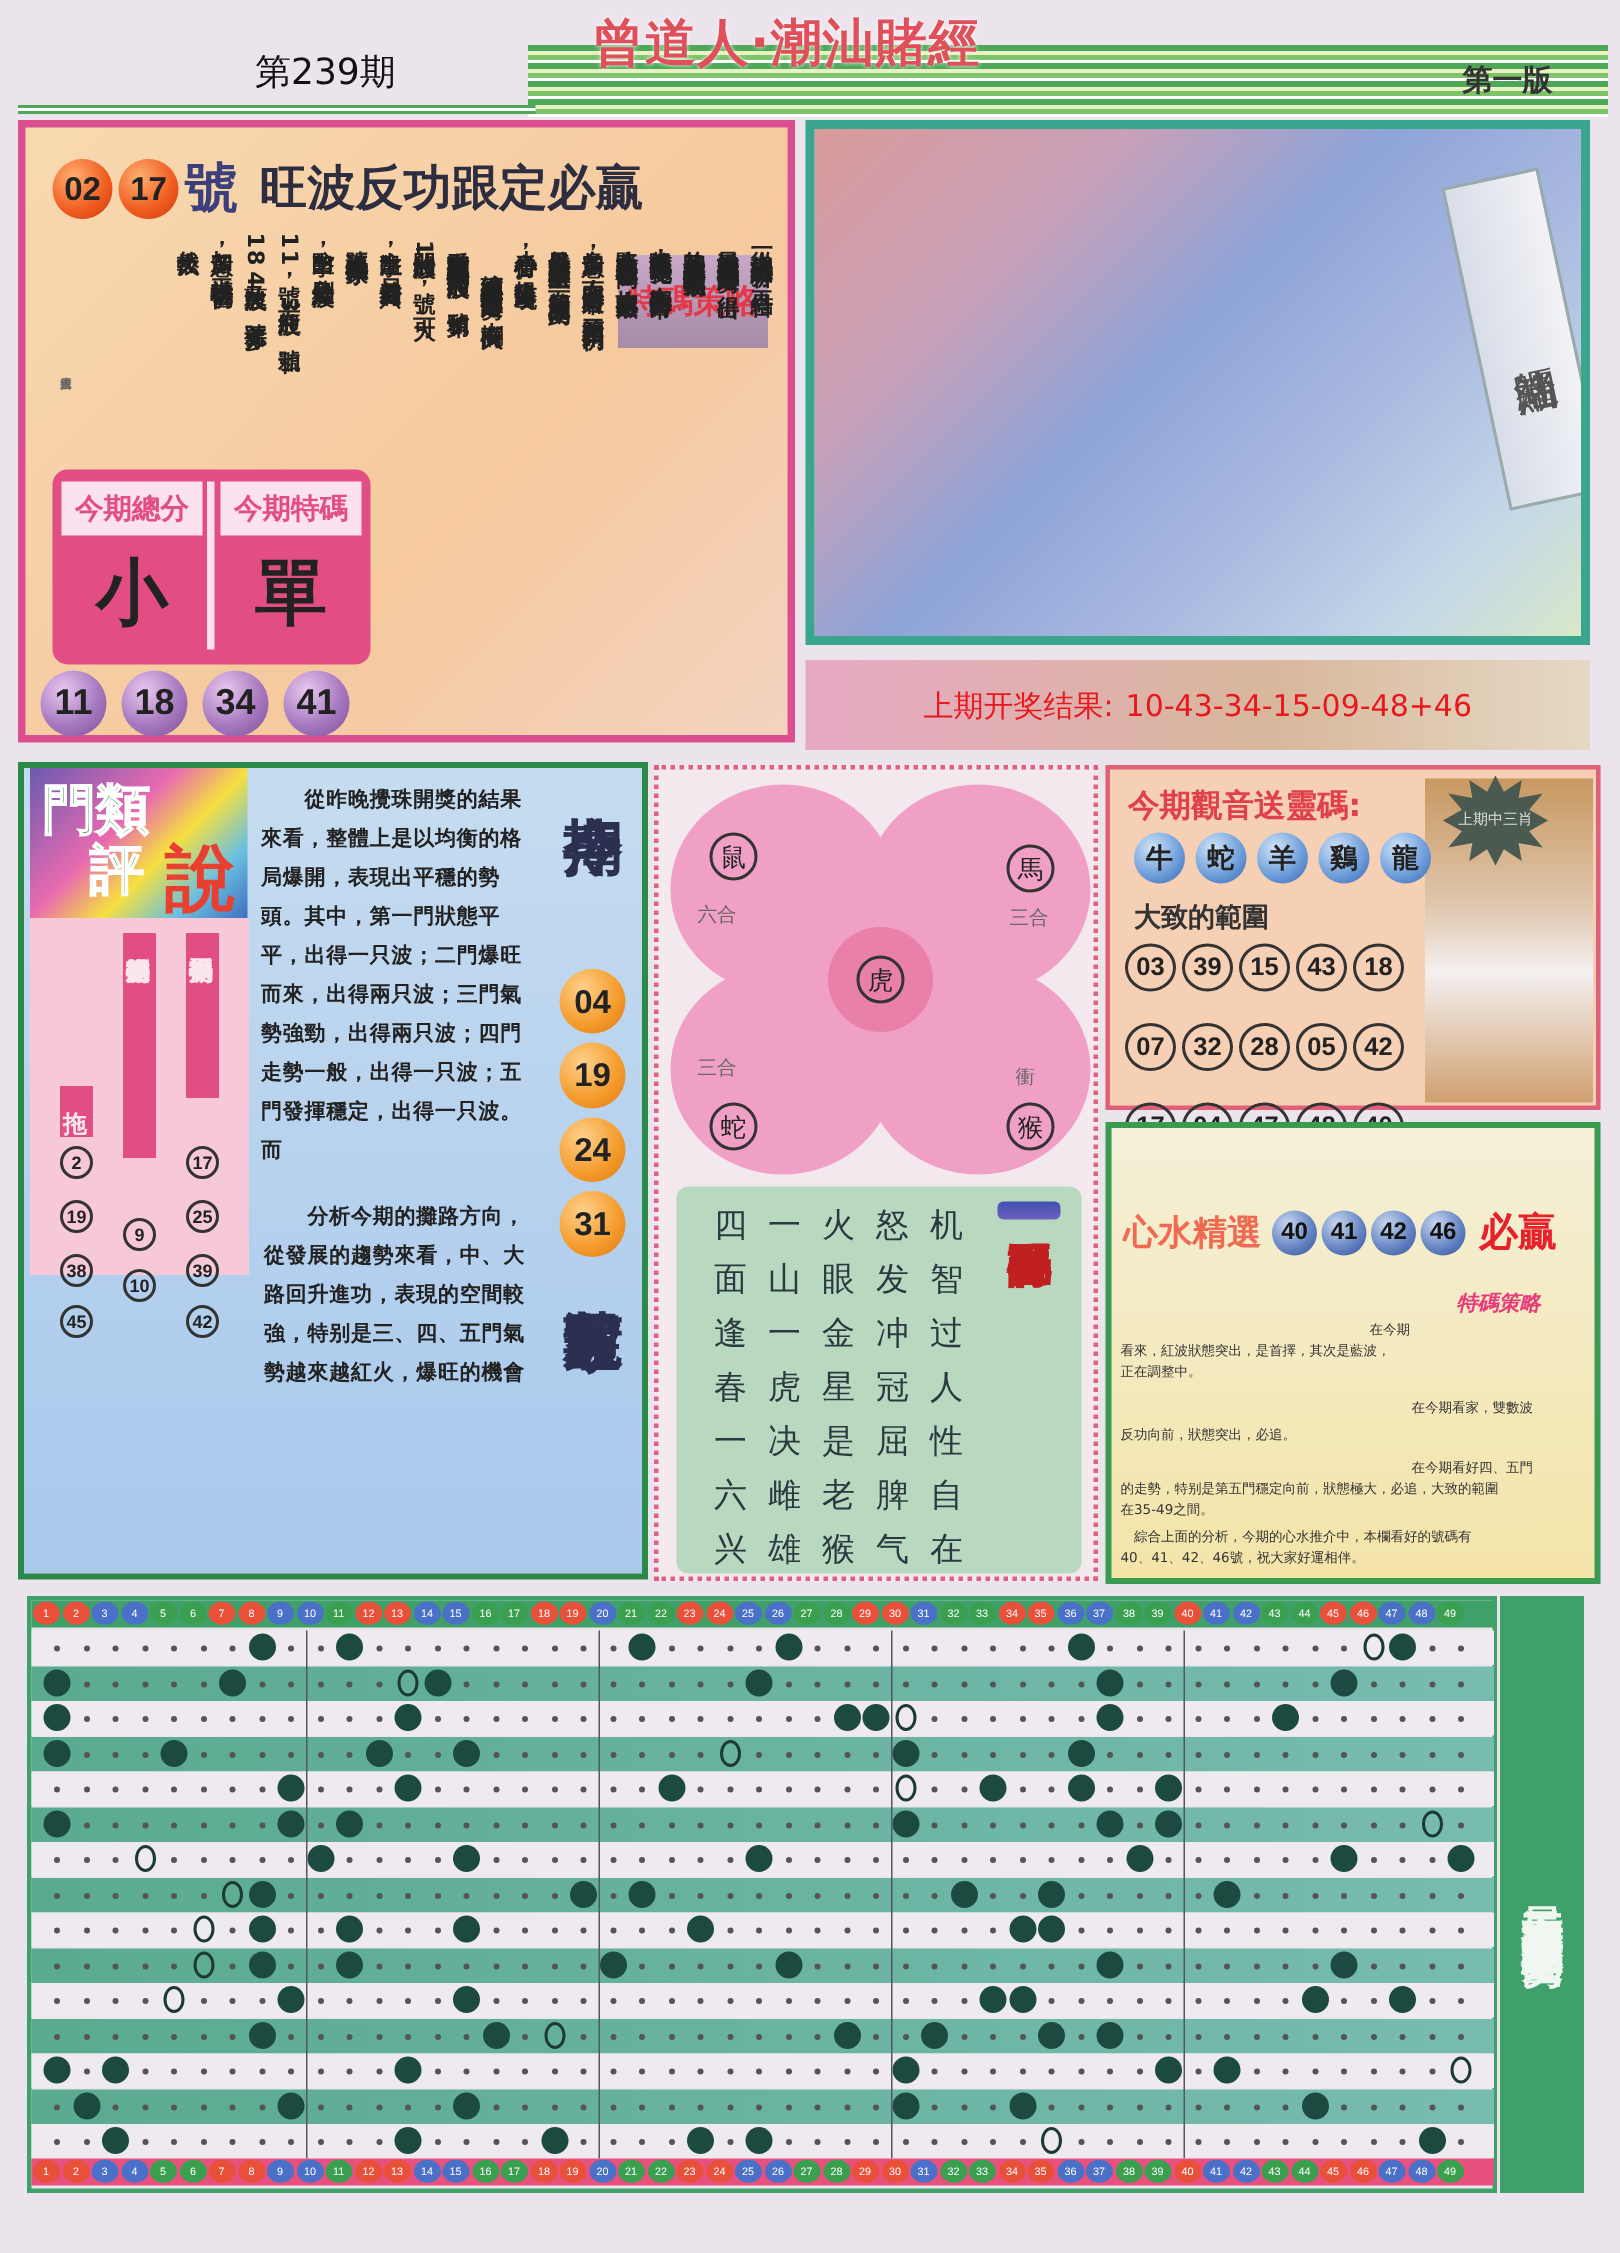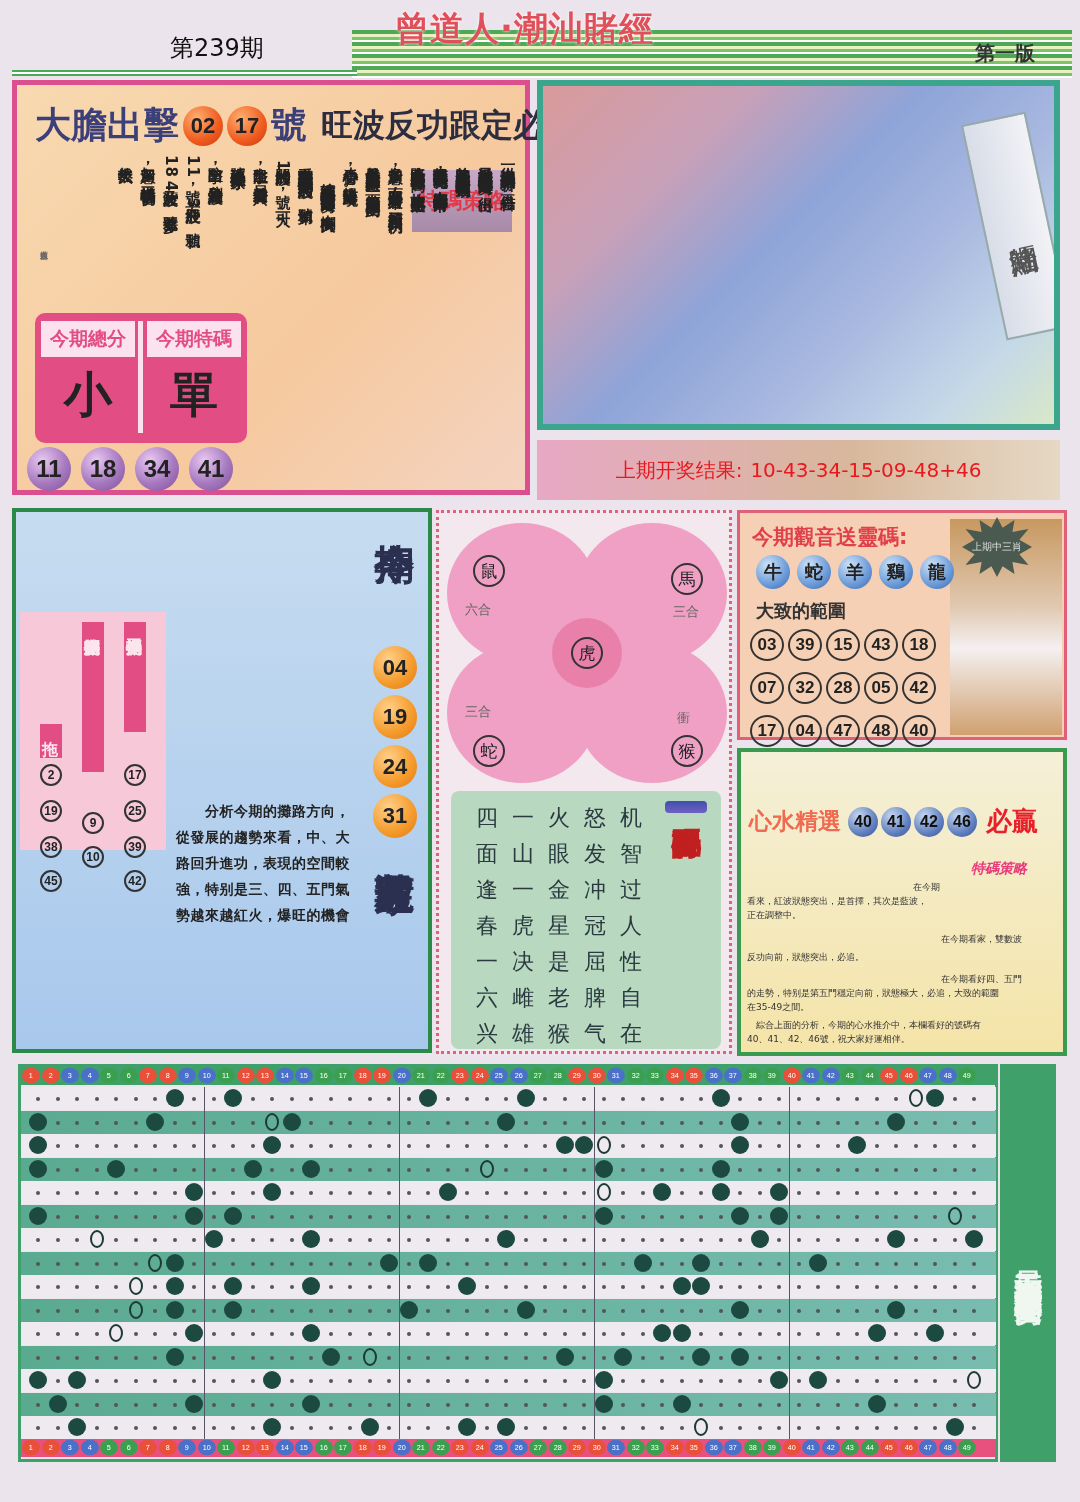--- a/index.html
+++ b/index.html
@@ -54,21 +54,21 @@
 .poem{left:12px;top:278px;width:270px;height:258px;background:#b8d8c0;border-radius:8px}
 .poemgrid{position:absolute;left:18px;top:12px;display:grid;grid-template-columns:repeat(5,36px);row-gap:6px}
 .poemgrid span{font-size:22px;color:#2a3a40;line-height:30px;text-align:center}
 .poemtitle{position:absolute;right:14px;top:10px;writing-mode:vertical-rl;font-size:28px;font-weight:bold;color:#f0a030;-webkit-text-stroke:1px #c02020;background:linear-gradient(180deg,#4050b0,#7060c0);padding:6px 2px;border-radius:4px}
 
 .box4{left:737px;top:510px;width:330px;height:230px;border:3px solid #e0607a;background:#f6d0b4}
 .box4 .title{position:absolute;left:12px;top:10px;font-size:21px;font-weight:bold;color:#e0404a}
 .zball{width:34px;height:34px;border-radius:50%;background:radial-gradient(circle at 35% 30%,#d0e4f8,#6a9ad8 60%,#3a66b0);font-size:18px;font-weight:bold;color:#222;display:flex;align-items:center;justify-content:center}
 .zrow{position:absolute;left:16px;top:42px;display:flex;gap:7px}
 .box4 .sub{position:absolute;left:16px;top:86px;font-size:18px;font-weight:bold;color:#333}
-.numgrid{position:absolute;left:10px;top:116px;display:grid;grid-template-columns:repeat(5,34px);gap:11px 4px}
+.numgrid{position:absolute;left:10px;top:116px;display:grid;grid-template-columns:repeat(5,34px);gap:21px 4px}
 .numgrid span{width:34px;height:32px;border-radius:50%;border:2px solid #333;font-size:17px;font-weight:bold;display:flex;align-items:center;justify-content:center;font-family:"Liberation Sans",sans-serif}
 .guanyin{position:absolute;left:210px;top:6px;width:112px;height:216px;background:linear-gradient(180deg,#c89860,#e0c8b0 40%,#f4f0f0 60%,#d0a070)}
 .burst{position:absolute;left:222px;top:4px;width:70px;height:60px;background:#4a5a50;clip-path:polygon(50% 0,58% 18%,75% 5%,72% 25%,95% 20%,82% 38%,100% 50%,82% 62%,95% 80%,72% 75%,75% 95%,58% 82%,50% 100%,42% 82%,25% 95%,28% 75%,5% 80%,18% 62%,0 50%,18% 38%,5% 20%,28% 25%,25% 5%,42% 18%);color:#ddd;font-size:10px;display:flex;align-items:center;justify-content:center;text-align:center;line-height:12px}
 .box5{left:737px;top:748px;width:330px;height:308px;border:4px solid #3a9a50;background:linear-gradient(180deg,#f4f0d8,#f4e4a8)}
 .box5 .t1{position:absolute;left:8px;top:10px;font-size:24px;font-weight:bold;color:#222;letter-spacing:3px;white-space:nowrap}
 .box5 .t2{position:absolute;left:8px;top:52px;display:flex;align-items:center;gap:3px}
 .box5 .t2 .a{font-size:23px;font-weight:bold;color:#ef6a50;margin-right:4px}
 .box5 .t2 .b{font-size:26px;font-weight:bold;color:#e8202a;margin-left:6px}
 .bball{width:30px;height:30px;border-radius:50%;background:radial-gradient(circle at 35% 30%,#c8d8f0,#6080c0 60%,#3a5096);font-size:16px;font-weight:bold;color:#111;display:flex;align-items:center;justify-content:center;font-family:"Liberation Sans",sans-serif}
 .tmc{position:absolute;left:230px;top:108px;width:85px;height:26px;font-size:14px;font-weight:bold;color:#e83a7a;font-style:italic}
@@ -88,21 +88,20 @@
 <body>
 
 <div class="abs stripes"></div>
 <div class="abs stripe-left"></div>
 <div class="abs issue">第239期</div>
 <div class="abs mast-title">曾道人·潮汕賭經</div>
 <div class="abs edition">第一版</div>
 
 <div class="abs box1">
   <div class="abs headline">
-    <span>大膽出擊</span>
     <span class="ball-or">02</span>
     <span class="ball-or">17</span>
     <span>號</span>
     <span class="rest">旺波反功跟定必贏</span>
   </div>
   <div class="abs xinshui">特碼策略</div>
   <div class="abs vcols">
     <div class="vcol">從上一期的攪珠結果分析，再結合</div>
     <div class="vcol">最近幾期的各路號碼的攤路走勢，得出</div>
     <div class="vcol">的路子是以大細路方向的表現較爲強勁，</div>
@@ -140,35 +139,41 @@
 
 <div class="abs hero">
   <div class="abs scroll">潮汕賭經</div>
 </div>
 <div class="abs lastresult">
   <span>上期开奖结果:</span>
   <span style="margin-left:8px">10-43-34-15-09-48+46</span>
 </div>
 
 <div class="abs box2">
+  <div class="abs leipanel">
+    <span class="t1">門類</span>
+    <span class="t2">評</span>
+    <span class="t3">說</span>
+  </div>
   <div class="abs pinkzone">
     <div class="vlabel" style="left:20px;top:112px;height:34px">拖</div>
     <div class="vlabel" style="left:62px;top:10px;height:150px">今期提供連碼雙膽</div>
     <div class="vlabel" style="left:104px;top:10px;height:110px">今期提供平碼</div>
     <span class="circ" style="left:20px;top:152px">2</span>
     <span class="circ" style="left:20px;top:188px">19</span>
     <span class="circ" style="left:20px;top:224px">38</span>
     <span class="circ" style="left:20px;top:258px">45</span>
     <span class="circ" style="left:62px;top:200px">9</span>
     <span class="circ" style="left:62px;top:234px">10</span>
     <span class="circ" style="left:104px;top:152px">17</span>
     <span class="circ" style="left:104px;top:188px">25</span>
     <span class="circ" style="left:104px;top:224px">39</span>
     <span class="circ" style="left:104px;top:258px">42</span>
   </div>
+  <div class="bluetext" style="left:158px;top:8px;width:182px">　　從昨晚攪珠開獎的結果來看，整體上是以均衡的格局爆開，表現出平穩的勢頭。其中，第一門狀態平平，出得一只波；二門爆旺而來，出得兩只波；三門氣勢強勁，出得兩只波；四門走勢一般，出得一只波；五門發揮穩定，出得一只波。而</div>
   <div class="bluetext" style="left:160px;top:286px;width:180px">　　分析今期的攤路方向，從發展的趨勢來看，中、大路回升進功，表現的空間較強，特别是三、四、五門氣勢越來越紅火，爆旺的機會</div>
   <div class="rightcol">
     <div class="bigc" style="writing-mode:vertical-rl;height:132px">今期捧</div>
     <span class="ball-or2">04</span>
     <span class="ball-or2">19</span>
     <span class="ball-or2">24</span>
     <span class="ball-or2">31</span>
     <div class="bigc" style="writing-mode:vertical-rl;height:210px">號通殺莊家</div>
   </div>
 </div>

